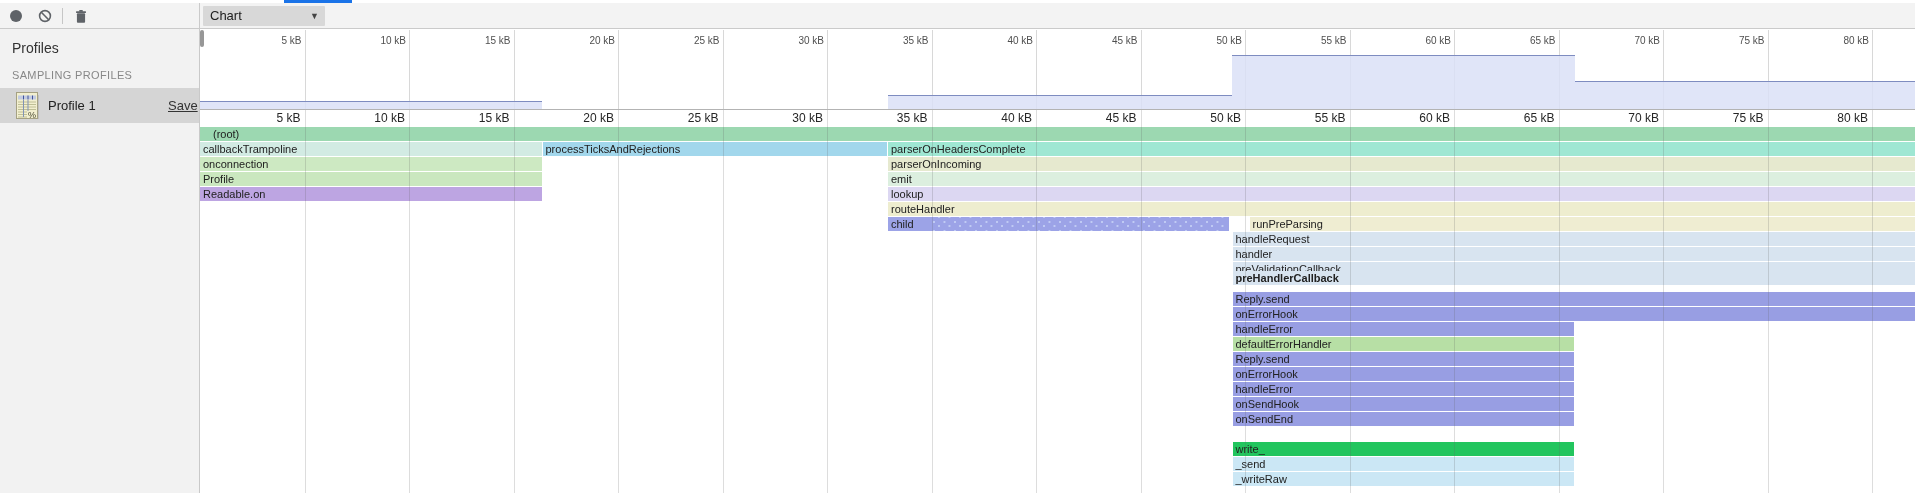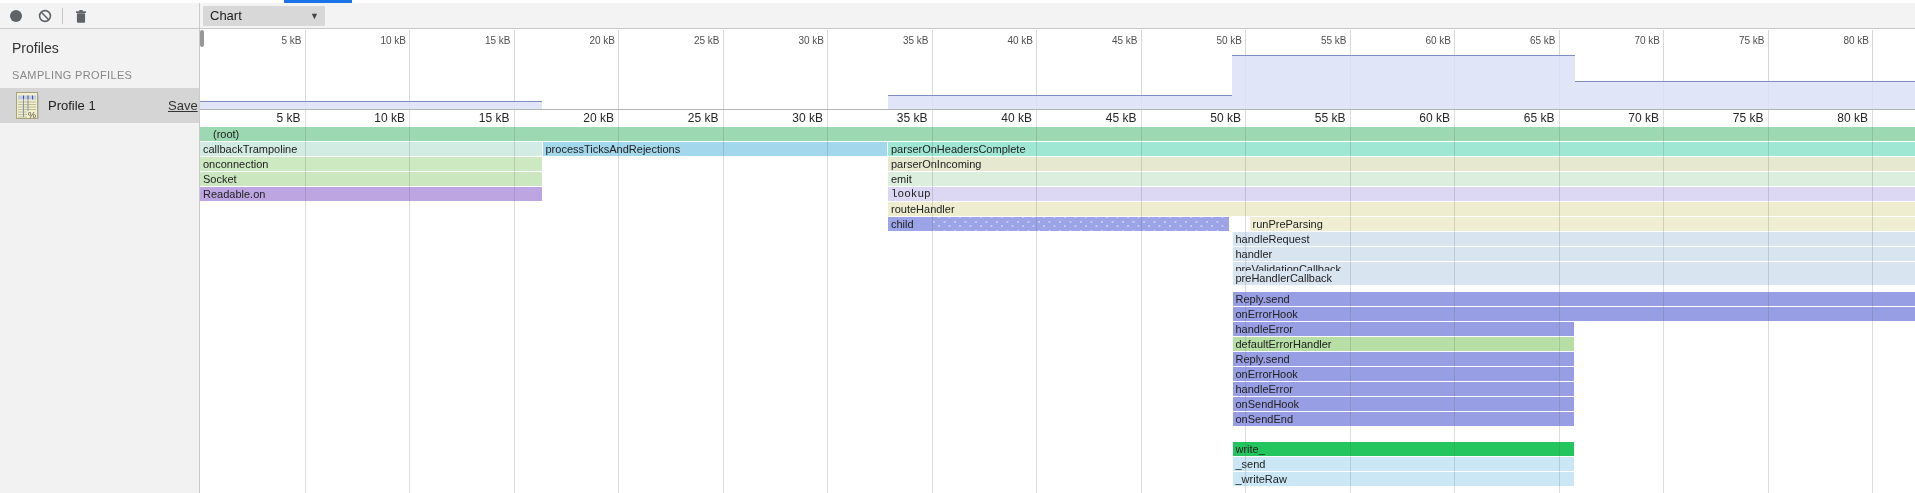--- a/index.html
+++ b/index.html
@@ -124,31 +124,31 @@
 <div class="bl" style="left:1494.5px">65 kB</div>
 <div class="bl" style="left:1599.0px">70 kB</div>
 <div class="bl" style="left:1703.5px">75 kB</div>
 <div class="bl" style="left:1808.0px">80 kB</div>
 <div class="bar" style="left:200px;top:127px;width:1715.0px;background-color:#9cd8b1;padding-left:13px;">(root)</div>
 <div class="bar" style="left:200px;top:142px;width:341.5px;background-color:#d2ebe3;">callbackTrampoline</div>
 <div class="bar" style="left:542.5px;top:142px;width:344.5px;background-color:#a2d7ec;">processTicksAndRejections</div>
 <div class="bar" style="left:888px;top:142px;width:1027.0px;background-color:#9fe7d3;">parserOnHeadersComplete</div>
 <div class="bar" style="left:200px;top:157px;width:341.5px;background-color:#cde9c2;">onconnection</div>
 <div class="bar" style="left:888px;top:157px;width:1027.0px;background-color:#e6e9cf;">parserOnIncoming</div>
-<div class="bar" style="left:200px;top:172px;width:341.5px;background-color:#cae7bf;">Socket</div>
+<div class="bar" style="left:200px;top:172px;width:341.5px;background-color:#cae7bf;">Profile</div>
 <div class="bar" style="left:888px;top:172px;width:1027.0px;background-color:#dcefdf;">emit</div>
 <div class="bar" style="left:200px;top:187px;width:341.5px;background-color:#bda5e2;">Readable.on</div>
-<div class="bar" style="left:888px;top:187px;width:1027.0px;background-color:#dcd7f2;font-family:Liberation Mono, monospace;">lookup</div>
+<div class="bar" style="left:888px;top:187px;width:1027.0px;background-color:#dcd7f2;">lookup</div>
 <div class="bar" style="left:888px;top:202px;width:1027.0px;background-color:#eeedcf;">routeHandler</div>
 <div class="bar" style="left:888px;top:217px;width:341.0px;background-color:#9ca3e7;">child<i style="position:absolute;left:45px;right:5px;top:0;bottom:0;background-image:radial-gradient(circle at 1px 1px,rgba(225,238,255,0.55) 0.7px,transparent 1px),radial-gradient(circle at 1px 1px,rgba(225,238,255,0.55) 0.7px,transparent 1px);background-size:10.5px 9px,10.5px 9px;background-position:0 4px,5px 8px"></i></div>
 <div class="bar" style="left:1232.5px;top:217px;width:682.5px;background-color:#efedd2;margin-left:17px;">runPreParsing</div>
 <div class="bar" style="left:1232.5px;top:232px;width:682.5px;background-color:#d8e4f0;">handleRequest</div>
 <div class="bar" style="left:1232.5px;top:247px;width:682.5px;background-color:#d8e4f0;">handler</div>
 <div class="bar" style="left:1232.5px;top:262px;width:682.5px;background-color:#d8e4f0;">preValidationCallback</div>
-<div class="bar" style="left:1232.5px;top:271px;width:682.5px;background-color:#d8e4f0;">preHandlerCallback</div>
+<div class="bar" style="left:1232.5px;top:271px;width:682.5px;background-color:#d8e4f0;font-weight:bold;">preHandlerCallback</div>
 <div class="bar" style="left:1232.5px;top:292px;width:682.5px;background-color:#989ee3;">Reply.send</div>
 <div class="bar" style="left:1232.5px;top:307px;width:682.5px;background-color:#989ee3;">onErrorHook</div>
 <div class="bar" style="left:1232.5px;top:322px;width:341.5px;background-color:#989ee3;">handleError</div>
 <div class="bar" style="left:1232.5px;top:337px;width:341.5px;background-color:#b7dfa5;">defaultErrorHandler</div>
 <div class="bar" style="left:1232.5px;top:352px;width:341.5px;background-color:#989ee3;">Reply.send</div>
 <div class="bar" style="left:1232.5px;top:367px;width:341.5px;background-color:#989ee3;">onErrorHook</div>
 <div class="bar" style="left:1232.5px;top:382px;width:341.5px;background-color:#989ee3;">handleError</div>
 <div class="bar" style="left:1232.5px;top:397px;width:341.5px;background-color:#989ee3;">onSendHook</div>
 <div class="bar" style="left:1232.5px;top:412px;width:341.5px;background-color:#989ee3;">onSendEnd</div>
 <div class="bar" style="left:1232.5px;top:442px;width:341.5px;background-color:#22c55e;">write_</div>

